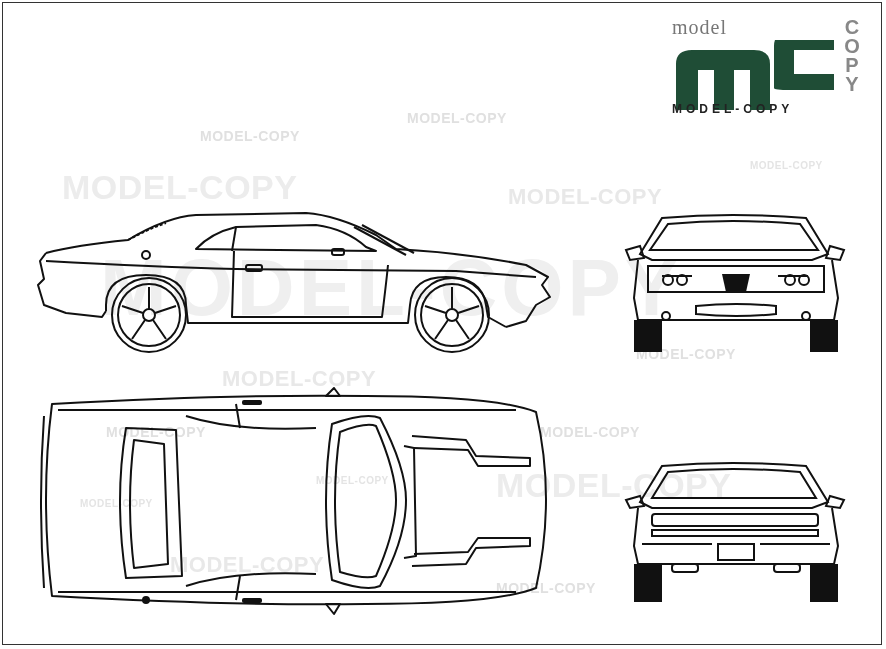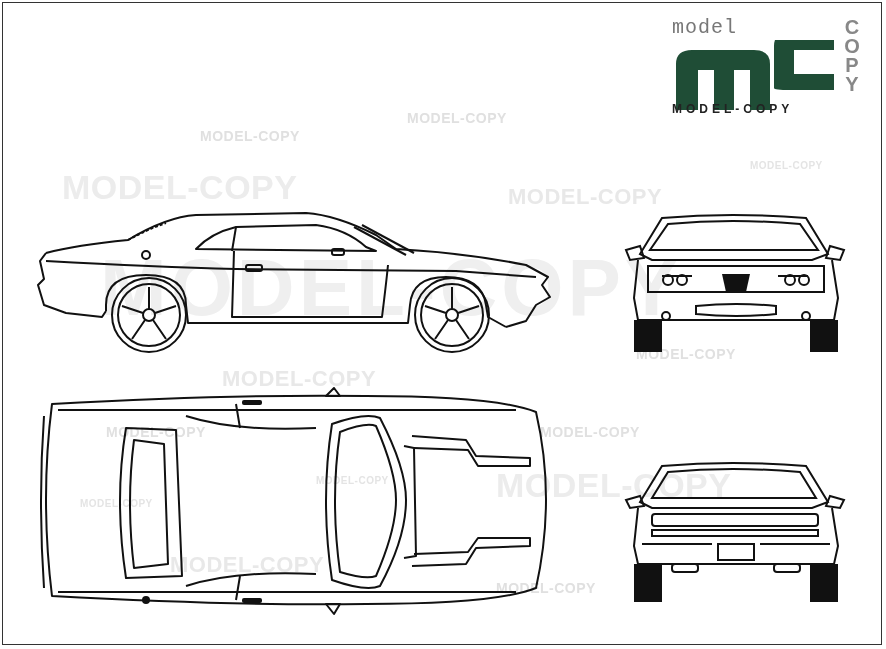--- a/index.html
+++ b/index.html
@@ -6,21 +6,21 @@
   body { width:886px; height:649px; position:relative; overflow:hidden; font-family:"Liberation Sans", sans-serif; }
   .frame { position:absolute; left:2px; top:2px; width:880px; height:643px; border:1px solid #333; box-sizing:border-box; background:#fff; }
   .wm { position:absolute; color:#e6e6e6; font-weight:bold; white-space:nowrap; letter-spacing:0.5px; font-family:"Liberation Sans", sans-serif; }
   .wm.big { font-size:34px; color:#ececec; }
   .wm.med { font-size:22px; color:#e8e8e8; }
   .wm.sm { font-size:14px; color:#e0e0e0; }
   .wm.xs { font-size:10px; color:#e4e4e4; }
   .wm.huge { font-size:80px; color:#efefef; letter-spacing:4px; }
   svg.view { position:absolute; overflow:visible; }
   .logo { position:absolute; left:668px; top:14px; width:200px; height:104px; }
-  .logo .model { position:absolute; left:4px; top:2px; font-family:Liberation Mono, monospace; font-size:20px; color:#777; letter-spacing:1px; }
+  .logo .model { position:absolute; left:4px; top:2px; font-family:Liberation Serif, serif; font-size:20px; color:#777; letter-spacing:1px; }
   .logo .mc { position:absolute; left:6px; top:26px; width:160px; height:70px; }
   .logo .copy-vert { position:absolute; left:172px; top:4px; width:24px; font-size:20px; color:#888; line-height:19px; text-align:center; font-weight:bold; }
   .logo .copy-vert span { display:block; }
   .logo .bottom { position:absolute; left:4px; top:88px; font-size:12px; font-weight:bold; letter-spacing:4px; color:#222; }
 </style>
 </head>
 <body>
 
 <div class="frame"></div>
 

